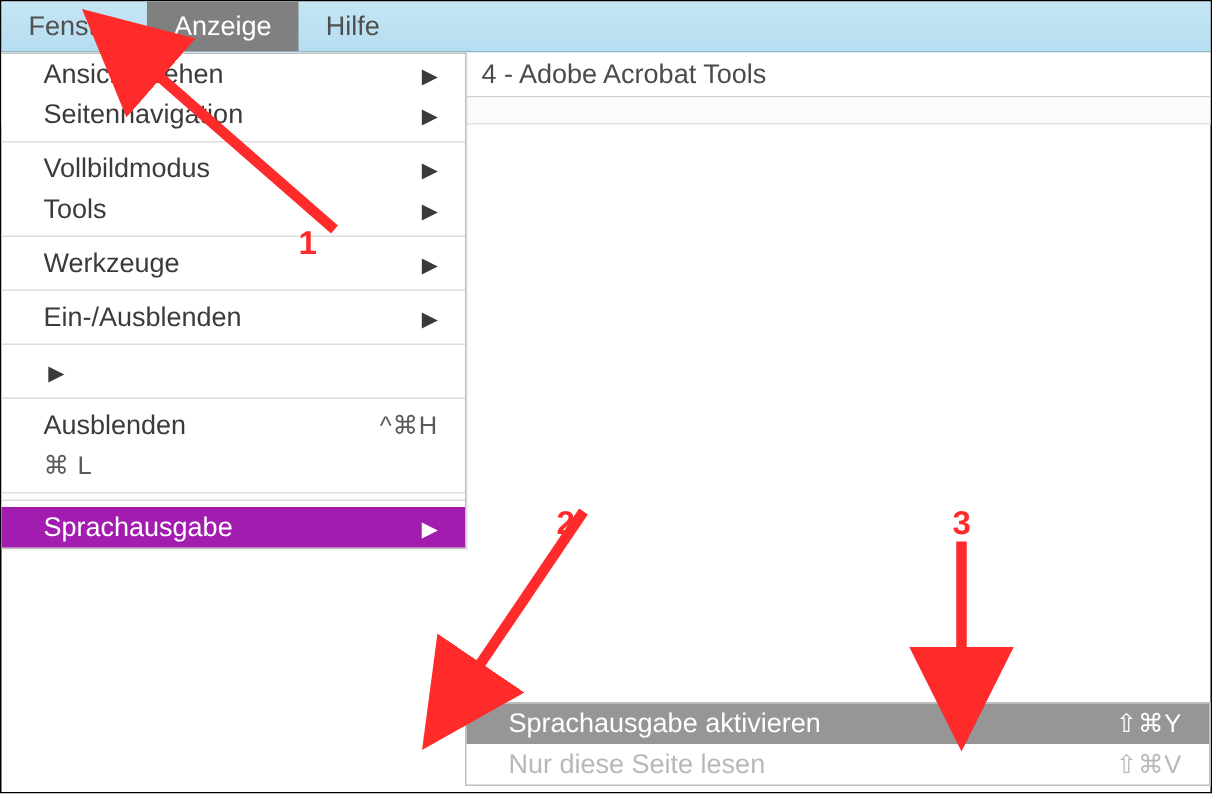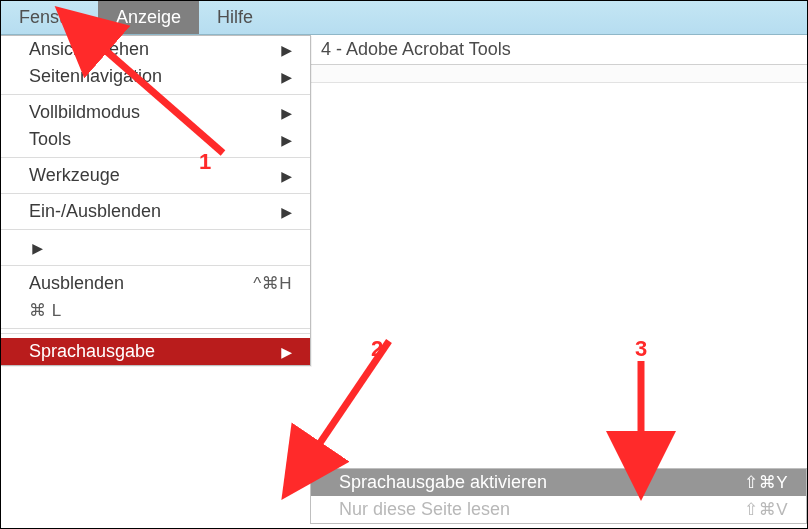--- a/index.html
+++ b/index.html
@@ -15,21 +15,21 @@
   .title-strip { position: absolute; left: 0; right: 0; top: 34px; height: 30px; display: flex; align-items: center; padding-left: 320px; font-size: 18px; color: #4b4b4b; border-bottom: 1px solid #d0d0d0; background: #fff; }
   .secondary-strip { position: absolute; left: 0; right: 0; top: 64px; height: 18px; background: #fbfbfb; border-bottom: 1px solid #e2e2e2; }
 
   
   .menu { position: absolute; left: 0; top: 34px; width: 310px; background: #fff; border: 1px solid #bfbfbf; border-left: none; box-shadow: 1px 1px 0 rgba(0,0,0,0.05); }
   .menu-row { display: flex; align-items: center; height: 27px; padding: 0 18px 0 28px; font-size: 18px; color: #3b3b3b; position: relative; }
   .menu-row .label { flex: 1 1 auto; white-space: nowrap; overflow: hidden; }
   .menu-row .shortcut { font-size: 17px; color: #5a5a5a; letter-spacing: 0.5px; white-space: nowrap; }
   .menu-row .submenu-arrow { width: 14px; text-align: right; font-size: 14px; color: #3a3a3a; }
   .menu-sep { height: 1px; margin: 4px 0; background: #dcdcdc; }
-  .menu-row.highlight { background: #b91c1c; color: #fff; }
+  .menu-row.highlight { background: #a21caf; color: #fff; }
   .menu-row.highlight .submenu-arrow, .menu-row.highlight .shortcut { color: #fff; }
 
   
   .submenu { position: absolute; left: 309px; top: 467px; width: calc(808px - 309px - 2px); background: #fff; border: 1px solid #bfbfbf; }
   .submenu .menu-row { height: 27px; padding: 0 18px 0 28px; }
   .submenu .menu-row.highlight2 { background: #969696; color: #fff; }
   .submenu .menu-row.highlight2 .shortcut { color: #fff; }
   .submenu .menu-row.disabled { color: #b8b8b8; }
   .submenu .menu-row.disabled .shortcut { color: #b8b8b8; }
 

